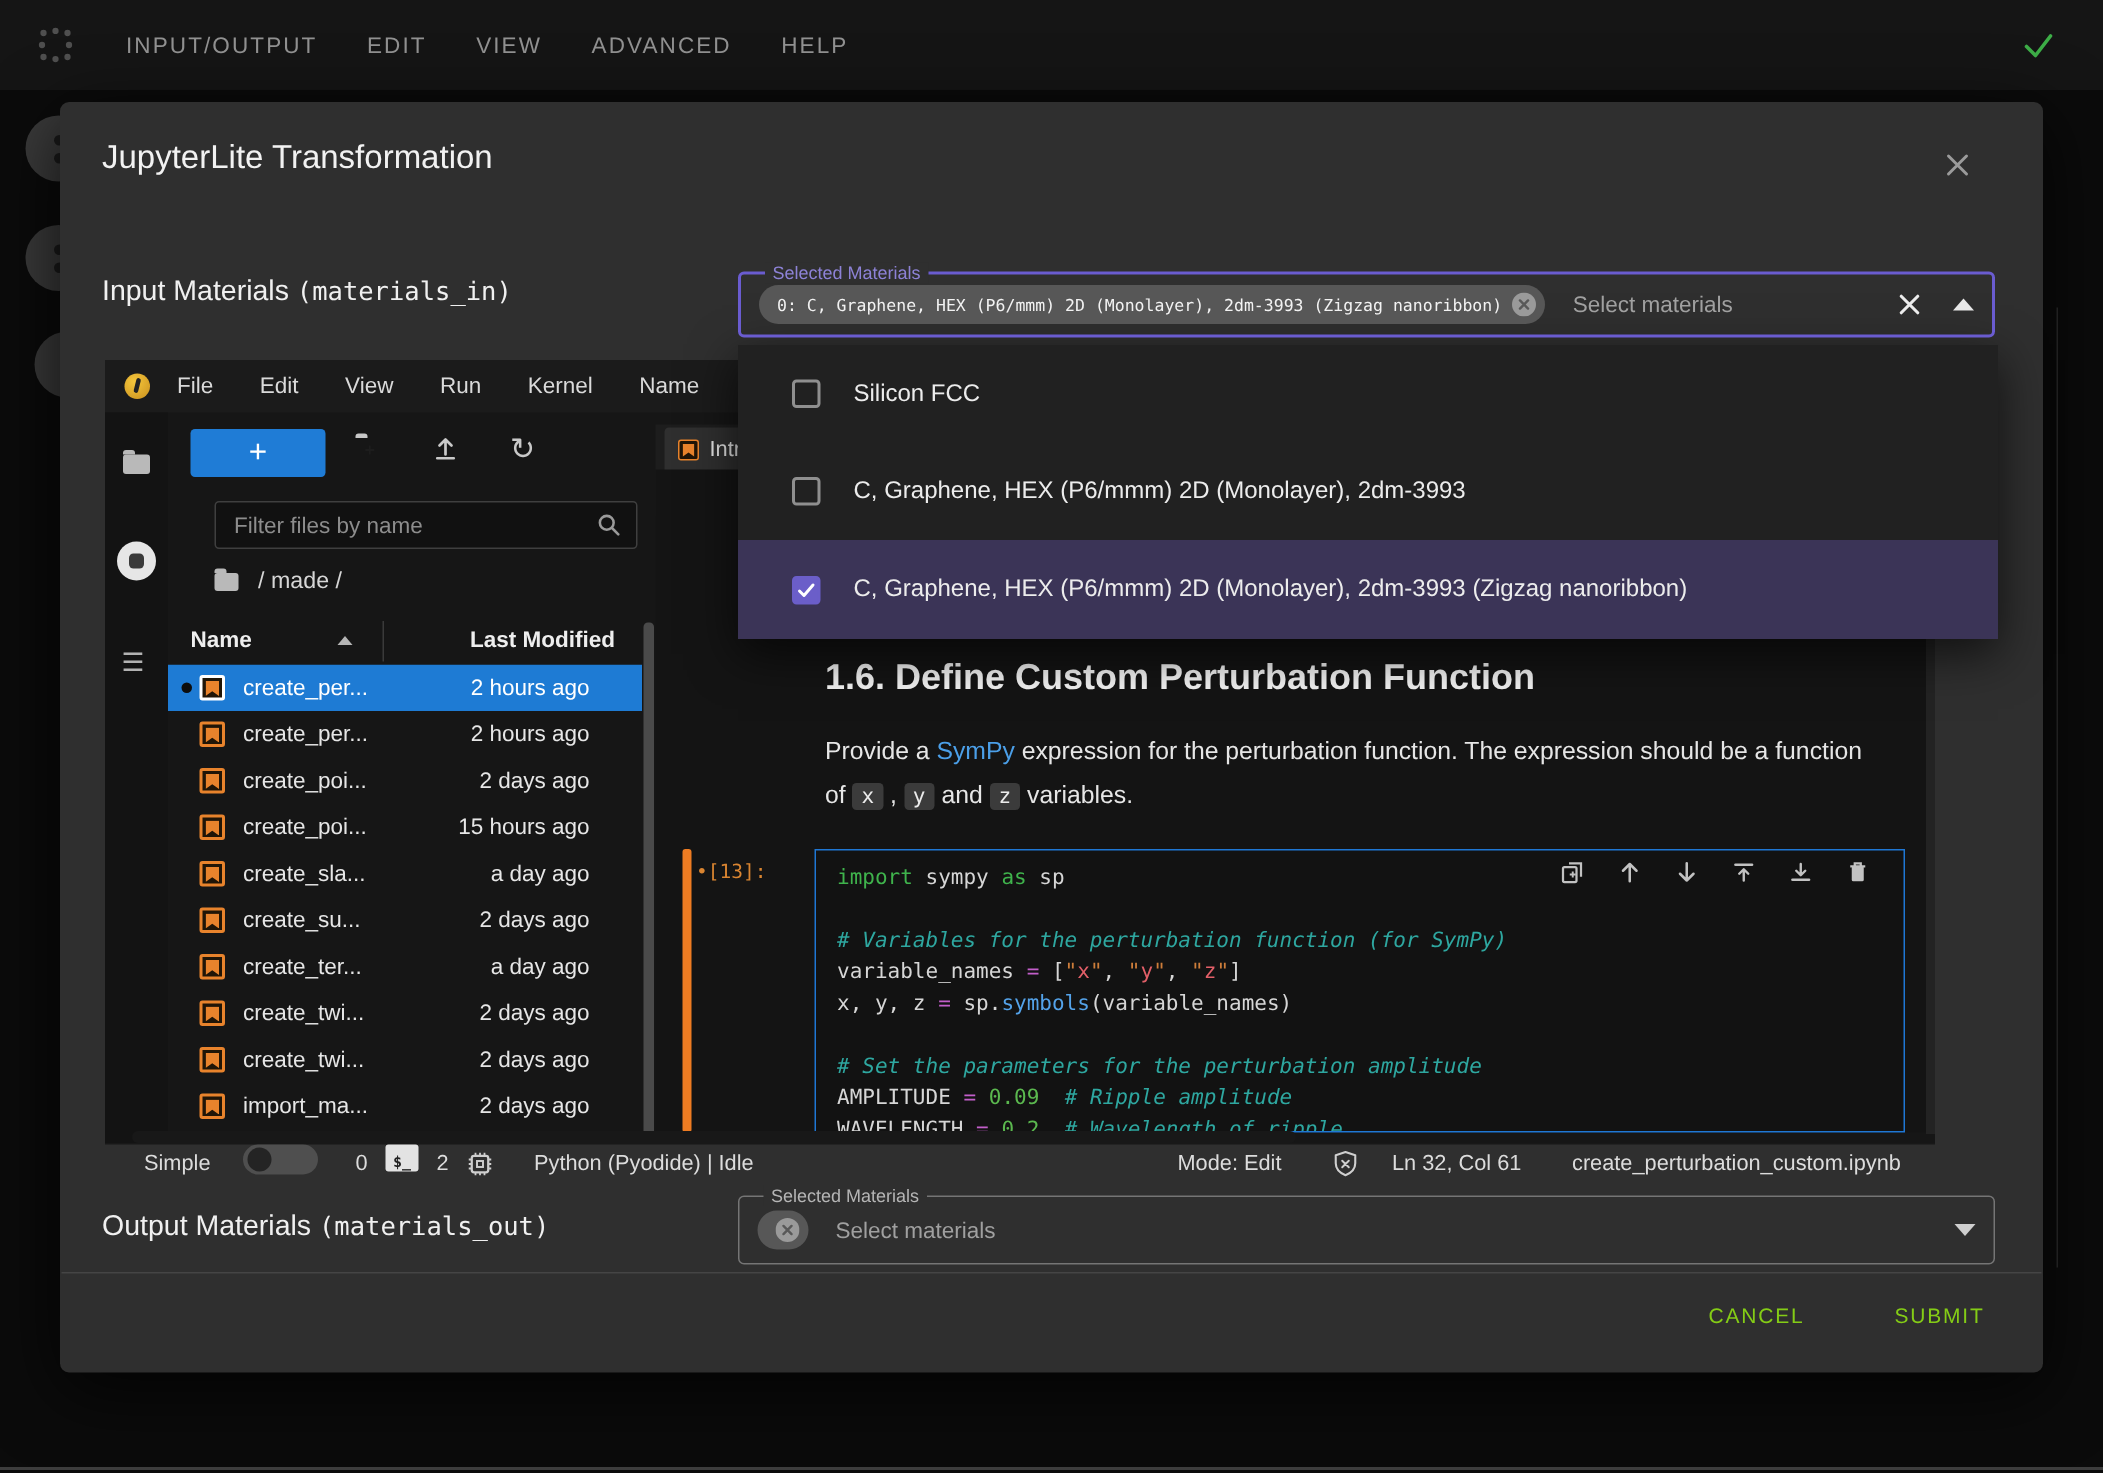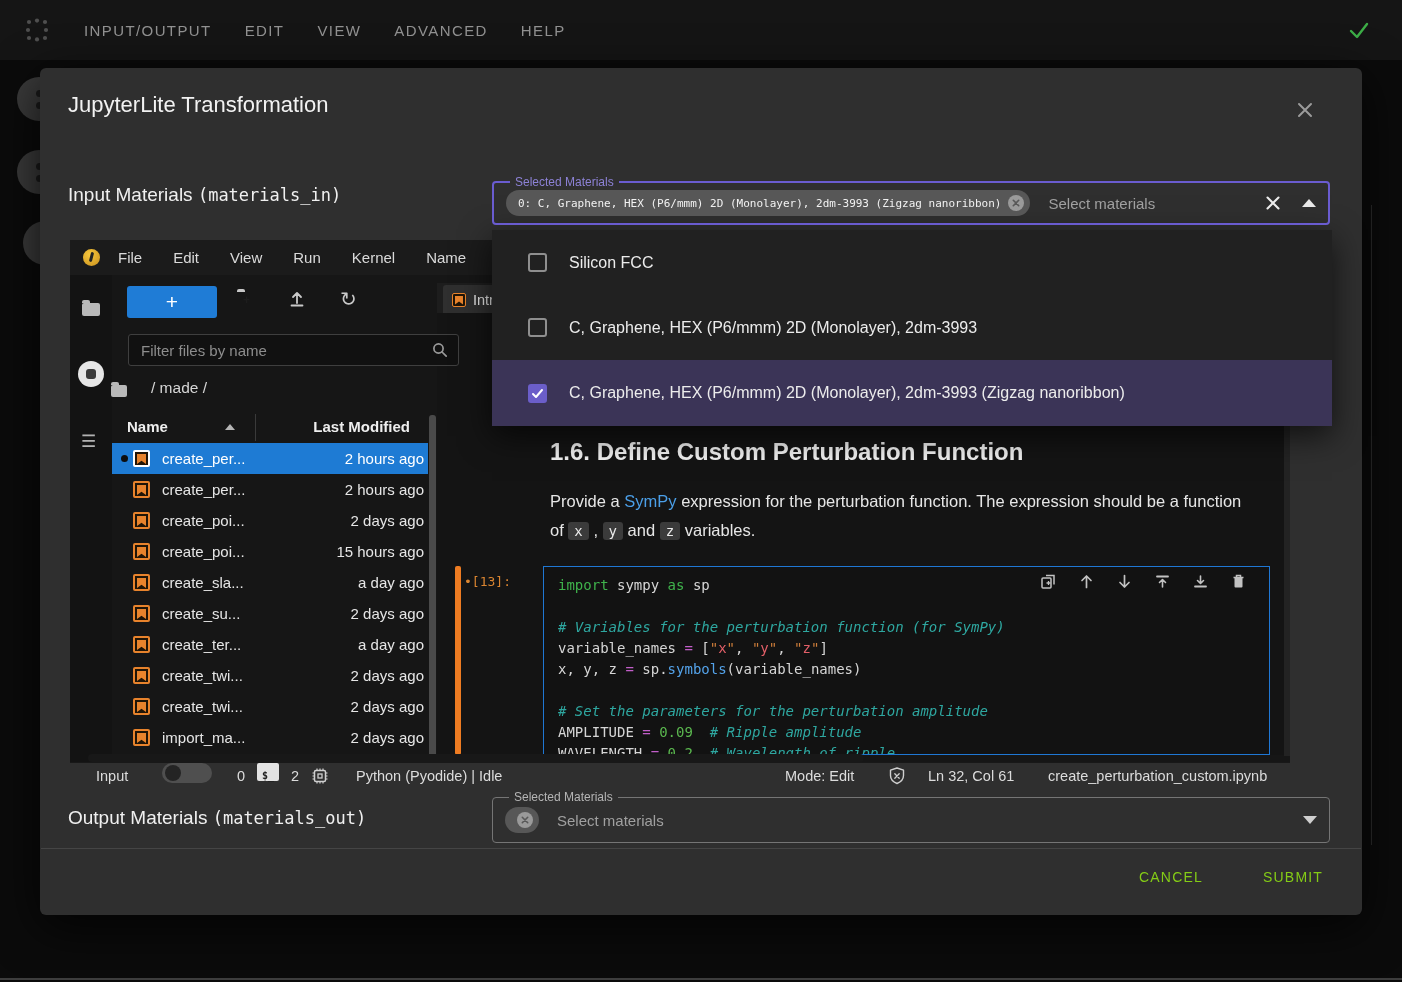--- a/index.html
+++ b/index.html
@@ -60,38 +60,38 @@
   .jmenus{display:flex;margin-left:18px;gap:31px}
   .jmenu-item{font-size:15px;color:#dadada;cursor:pointer}
   .jsidebar{left:70px;top:275px;width:42px;height:487px;background:#131313;z-index:6}
   .run-circle{position:absolute;left:8px;top:86px;width:26px;height:26px;border-radius:50%;background:#e6e6e6;display:flex;align-items:center;justify-content:center}
   .run-circle i{width:10px;height:10px;border-radius:3px;background:#3a3a3a}
   .toc-icon{position:absolute;left:11px;top:156px;font-size:17px;color:#b2b2b2}
   .folder{width:18px;height:13px;background:#b9b9b9;border-radius:2px;position:relative}
   .folder::before{content:"";position:absolute;top:-3px;left:0;width:8px;height:3px;background:inherit;border-radius:2px 2px 0 0}
   .newlaunch-btn{left:127px;top:286px;width:90px;height:32px;background:#1f7cd6;border-radius:3px;display:flex;align-items:center;justify-content:center;z-index:7;cursor:pointer;color:#fff;font-size:21px;font-weight:400}
   .tool-ico{z-index:7;cursor:pointer}
-  .filterbox{left:128px;top:334px;width:331px;height:32px;background:#111;border:1px solid #3f3f3f;border-radius:3px;display:flex;align-items:center;padding:0 10px 0 12px;z-index:7}
+  .filterbox{left:143px;top:334px;width:282px;height:32px;background:#111;border:1px solid #3f3f3f;border-radius:3px;display:flex;align-items:center;padding:0 10px 0 12px;z-index:7}
   .filterbox .ph{color:#8d8d8d;font-size:15px;flex:1}
-  .crumbs{left:111px;top:379px;display:flex;align-items:flex-end;gap:24px;z-index:7}
+  .crumbs{left:143px;top:379px;display:flex;align-items:center;gap:13px;z-index:7}
   .crumbs .txt{font-size:15.5px;color:#d6d6d6}
   .fhead{left:112px;top:413px;width:316px;height:30px;z-index:7;font-weight:bold;font-size:15px;color:#eee}
   .fhead .nm{position:absolute;left:15px;top:5px}
   .fhead .tri{position:absolute;left:113px;top:11px;width:0;height:0;border-left:5px solid transparent;border-right:5px solid transparent;border-bottom:6px solid #b5b5b5}
   .fhead .div{position:absolute;left:143px;top:1px;width:1px;height:27px;background:#3a3a3a}
   .fhead .lm{position:absolute;right:18px;top:5px}
   .filerows{left:112px;top:443px;width:316px;height:310px;z-index:7;overflow:hidden}
   .frow{height:31px;display:flex;align-items:center;position:relative;padding-left:21px;font-size:15px;color:#e6e6e6;cursor:pointer}
   .frow.sel{background:#1e7bd4;color:#fff}
   .rundot{position:absolute;left:9px;top:12px;width:7px;height:7px;border-radius:50%;background:#0d0d0d}
   .nbicon{width:17px;height:17px;border:2px solid #e8832c;border-radius:2px;position:relative;flex:none;background:#201507}
   .nbicon::after{content:"";position:absolute;left:2px;top:2px;right:2px;bottom:1px;background:#e8832c;clip-path:polygon(0 0,100% 0,100% 100%,50% 68%,0 100%)}
   .nbicon.selicon{border-color:#fff}
   .frow .fname{margin-left:12px;flex:1;white-space:nowrap;overflow:hidden}
-  .frow .fdate{margin-right:4px;white-space:nowrap}
+  .frow .fdate{margin-right:35px;white-space:nowrap}
   .splitter{left:429px;top:415px;width:7px;height:342px;background:#4a4a4a;border-radius:3px;z-index:8}
 
   
   .nbarea{left:437px;top:313px;width:853px;height:442px;background:#141414;z-index:6}
   .tabstrip{left:437px;top:283px;width:853px;height:31px;background:#1d1d1d;z-index:6}
   .ntab{position:absolute;left:6px;top:2px;width:118px;height:29px;background:#2f2f2f;border-radius:3px 3px 0 0;display:flex;align-items:center;gap:7px;padding-left:9px;cursor:pointer}
   .ntab .nbicon{width:14px;height:14px;border-width:1.5px}
   .ntab .tlabel{font-size:14.5px;color:#e2e2e2}
   .nbtoolbar{left:437px;top:314px;width:853px;height:30px;background:#1a1a1a;z-index:6}
   .md-head{left:550px;top:438px;font-size:24px;font-weight:600;color:#f3f3f3;z-index:7}
@@ -367,21 +367,21 @@
       <path d="M3 13.5 h11" stroke="#c2c2c2" stroke-width="1.8" stroke-linecap="round"></path>
     </svg>
   <svg width="17" height="17" viewBox="0 0 17 17">
       <path d="M3.5 4.5 h10 M6.5 4.5 v-2 h4 v2" fill="none" stroke="#c2c2c2" stroke-width="1.5"></path>
       <rect x="4.5" y="4.5" width="8" height="10" rx="1" fill="#c2c2c2"></rect>
     </svg>
 </div>
 <div class="abs hscroll-thumb"></div>
 
 <div class="abs statusbar">
-  <span style="left:26px">Input</span>
+  <span style="left:26px">Simple</span>
   <span class="toggle">
       <i></i>
     </span>
   <span style="left:167px">0</span>
   <span class="termchip mono">$_</span>
   <span style="left:221px">2</span>
   <svg style="position:absolute;left:241px;top:4px" width="18" height="18" viewBox="0 0 18 18">
       <rect x="3.5" y="3.5" width="11" height="11" rx="1.5" fill="none" stroke="#cfcfcf" stroke-width="1.5"></rect>
       <rect x="7" y="7" width="4" height="4" fill="none" stroke="#cfcfcf" stroke-width="1.3"></rect>
       <path d="M6 3.5 V1.5 M9 3.5 V1.5 M12 3.5 V1.5 M6 16.5 V14.5 M9 16.5 V14.5 M12 16.5 V14.5 M3.5 6 H1.5 M3.5 9 H1.5 M3.5 12 H1.5 M16.5 6 H14.5 M16.5 9 H14.5 M16.5 12 H14.5" stroke="#cfcfcf" stroke-width="1.2"></path>

